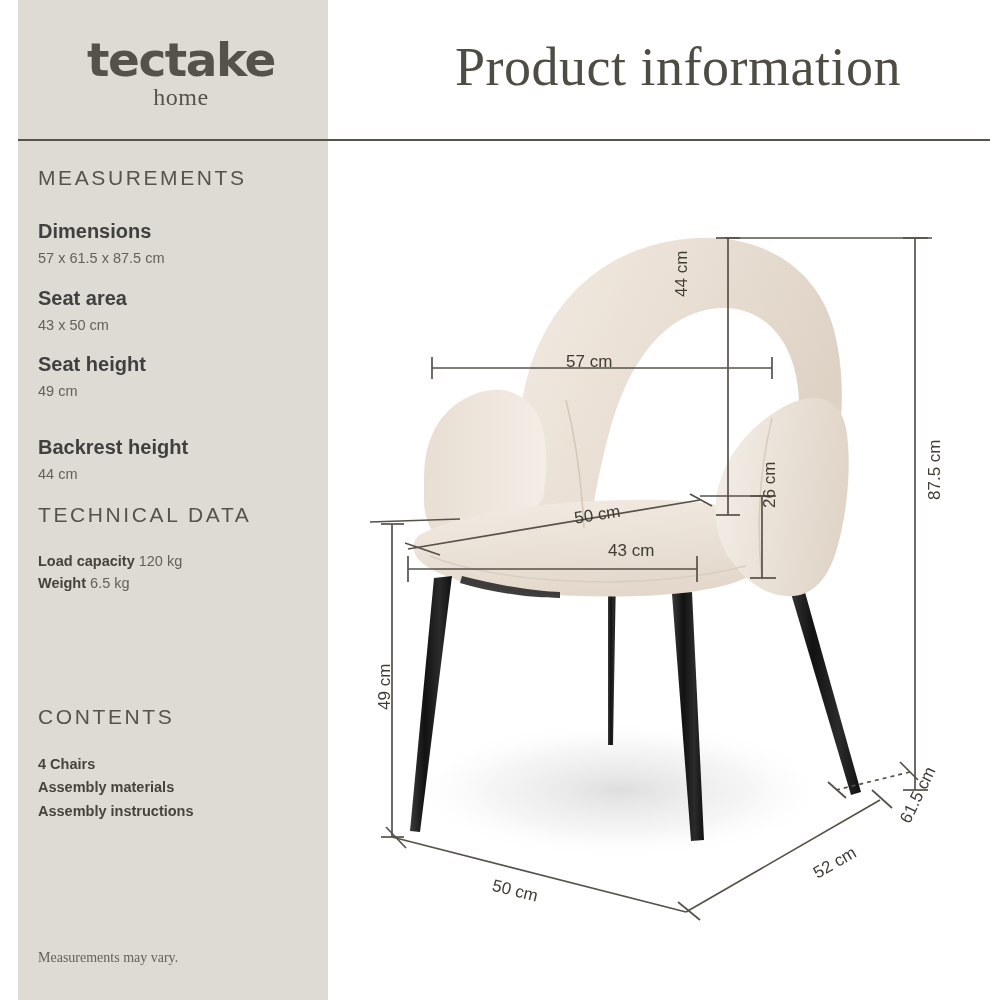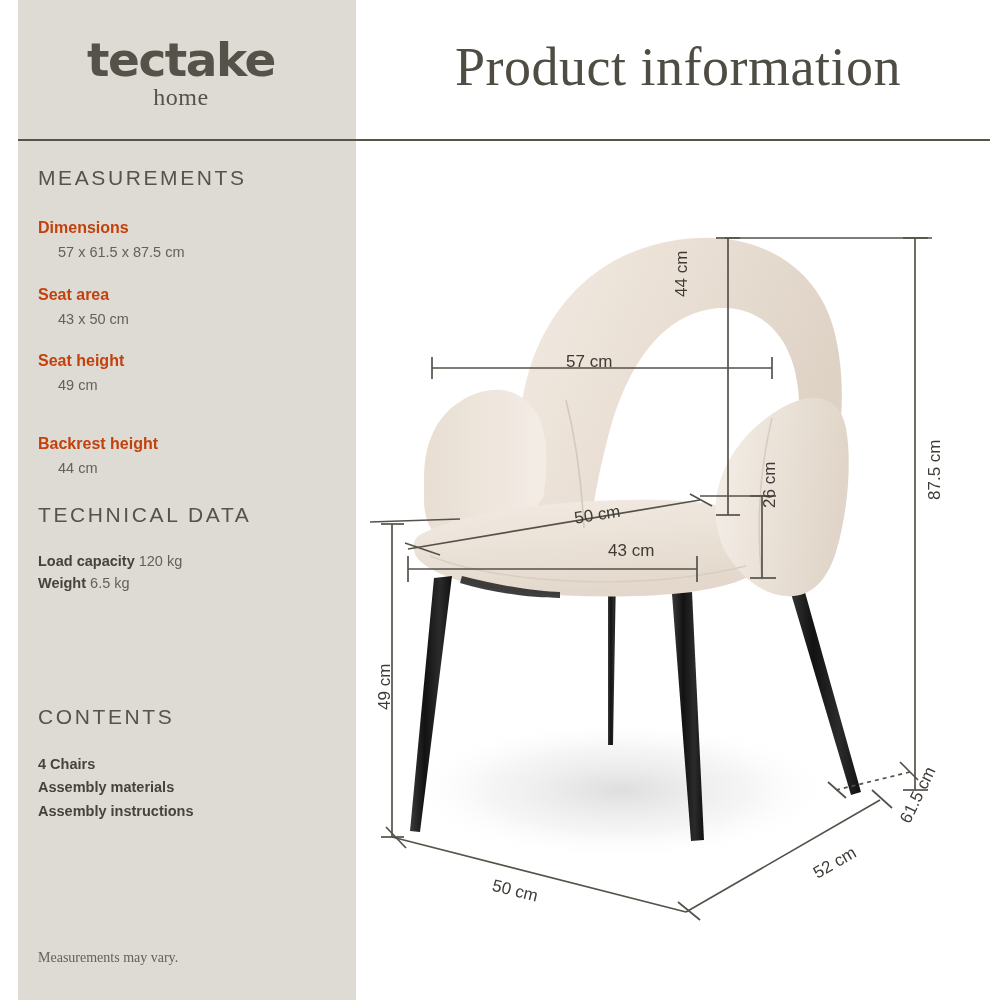--- a/index.html
+++ b/index.html
@@ -7,21 +7,21 @@
   body {
     background:#ffffff;
     font-family:"Liberation Sans", sans-serif;
     color:#4a4840;
     position:relative;
     overflow:hidden;
   }
 
   
   #sidebar{
-    position:absolute; left:18px; top:0; width:338px; height:1000px;
+    position:absolute; left:18px; top:0; width:310px; height:1000px;
     background:#dedbd4;
   }
   #logo-block{
     position:absolute; left:48px; top:36px; width:230px; text-align:center;
   }
   #logo-main{
     font-family:"DejaVu Sans", sans-serif;
     font-size:47px; font-weight:700; letter-spacing:-1.5px;
     color:#55524a; line-height:1;
   }
@@ -31,22 +31,22 @@
     margin-top:1px; letter-spacing:.5px;
   }
 
   .sec-head{
     position:absolute; left:20px;
     font-size:21px; font-weight:300; letter-spacing:2.6px;
     color:#55534a; text-transform:uppercase;
     font-family:"Liberation Sans", sans-serif;
   }
   .blk{ position:absolute; left:20px; width:275px; }
-  .t-bold{ font-size:16px; font-weight:700; color:#c2410c; line-height:1.55; }
-  .t-norm{ font-size:14.5px; font-weight:400; color:#63615a; line-height:1.55;margin-left:20px; }
+  .t-bold{ font-size:20px; font-weight:700; color:#404040; line-height:1.55; }
+  .t-norm{ font-size:14.5px; font-weight:400; color:#63615a; line-height:1.55; }
   .t-mix{ font-size:14.5px; line-height:1.55; color:#63615a; }
   .t-mix b{ color:#45433c; font-weight:700; }
   .t-item{ font-size:14.5px; font-weight:700; color:#45433c; line-height:1.62; }
 
   #foot-note{
     position:absolute; left:20px; top:950px;
     font-size:14px; font-weight:400; color:#63615a;font-family:Liberation Serif, serif;
   }
 
   

